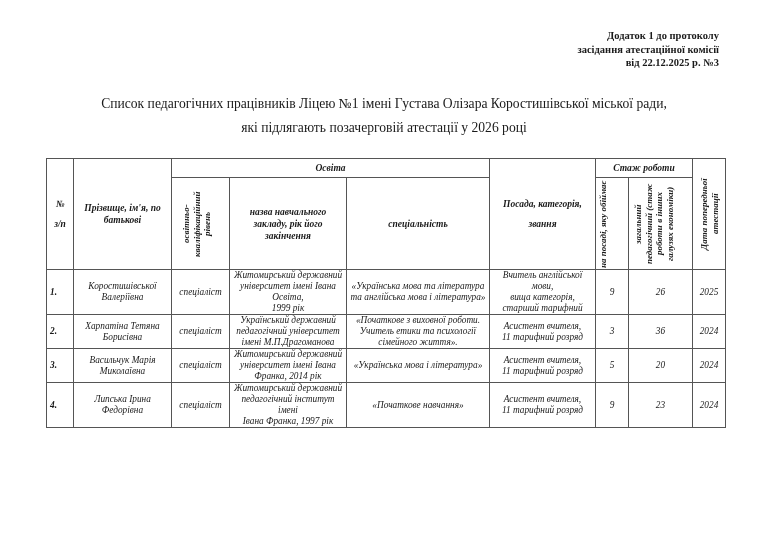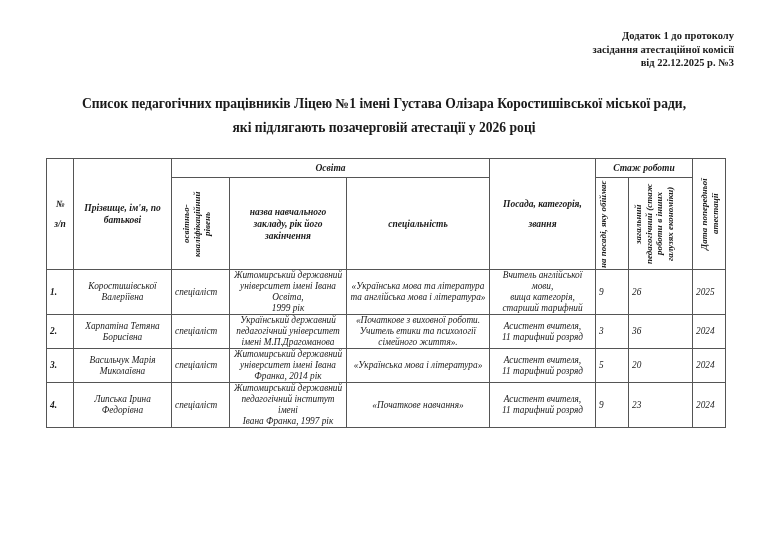--- a/index.html
+++ b/index.html
@@ -1,30 +1,30 @@
 <!DOCTYPE html>
 <html><head>
 <meta charset="utf-8">
 <style>
   html, body { margin: 0; padding: 0; background: #ffffff; }
   body { width: 768px; height: 543px; position: relative; overflow: hidden;
          font-family: "Liberation Serif", serif; color: #1a1a1a; }
-  .appendix { position: absolute; right: 34px; top: 29px; text-align: right;
+  .appendix { position: absolute; right: 49px; top: 29px; text-align: right;
               font-weight: bold; font-size: 10.5px; line-height: 13.5px; }
   .appendix div { white-space: nowrap; }
   .title { position: absolute; left: 0; width: 768px; top: 92px; text-align: center;
-           font-weight: bold; font-size: 13.6px; line-height: 24px; }
+           font-weight: normal; font-size: 13.6px; line-height: 24px; }
   .title div { white-space: nowrap; }
   table.list { position: absolute; left: 46px; top: 158px; border-collapse: collapse;
                table-layout: fixed; font-size: 9.3px; line-height: 11px; }
   table.list td, table.list th { border: 1px solid #555; padding: 0 3px; vertical-align: middle; font-style: italic; }
   table.list th { font-weight: bold; text-align: center; font-size: 9.5px; line-height: 12px; }
   .vert { writing-mode: vertical-rl; transform: rotate(180deg); margin: 0 auto;
           font-weight: bold; font-size: 9px; line-height: 10.5px; text-align: center; }
-  td.c { text-align: left; }
+  td.c { text-align: center; }
   td.num { font-weight: bold; text-align: left; padding-left: 8px; }
   td.l { text-align: center; }
   .hdr-num div { line-height: 20px; }
 </style>
 </head>
 <body>
 
 <div class="appendix">
   <div>Додаток 1 до протоколу</div>
   <div>засідання атестаційної комісії</div>

